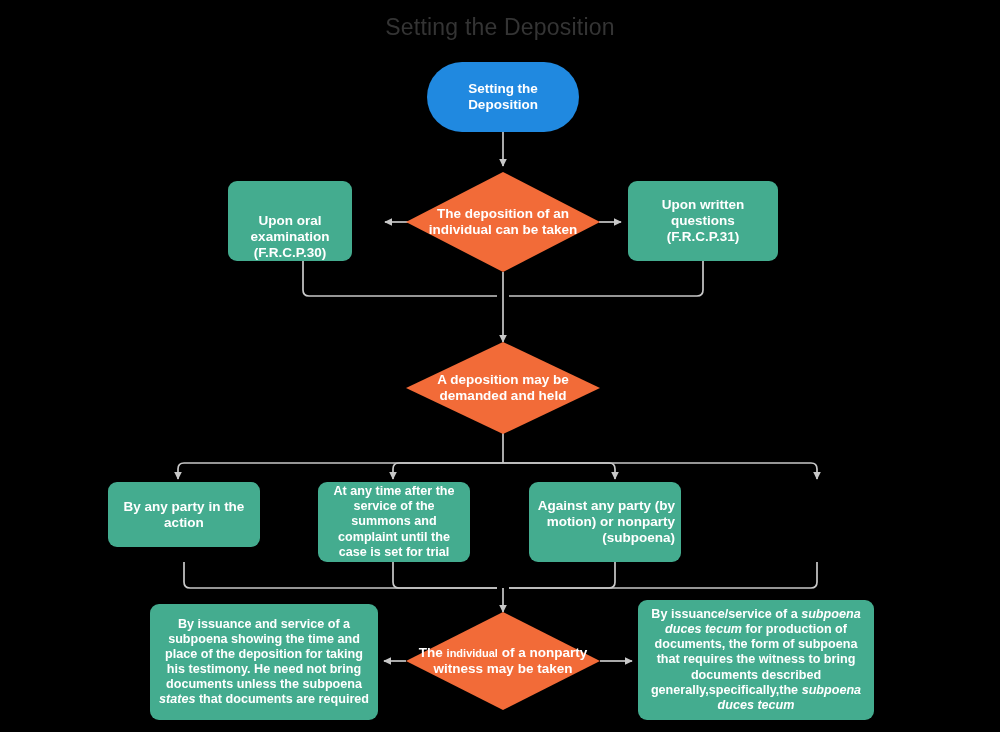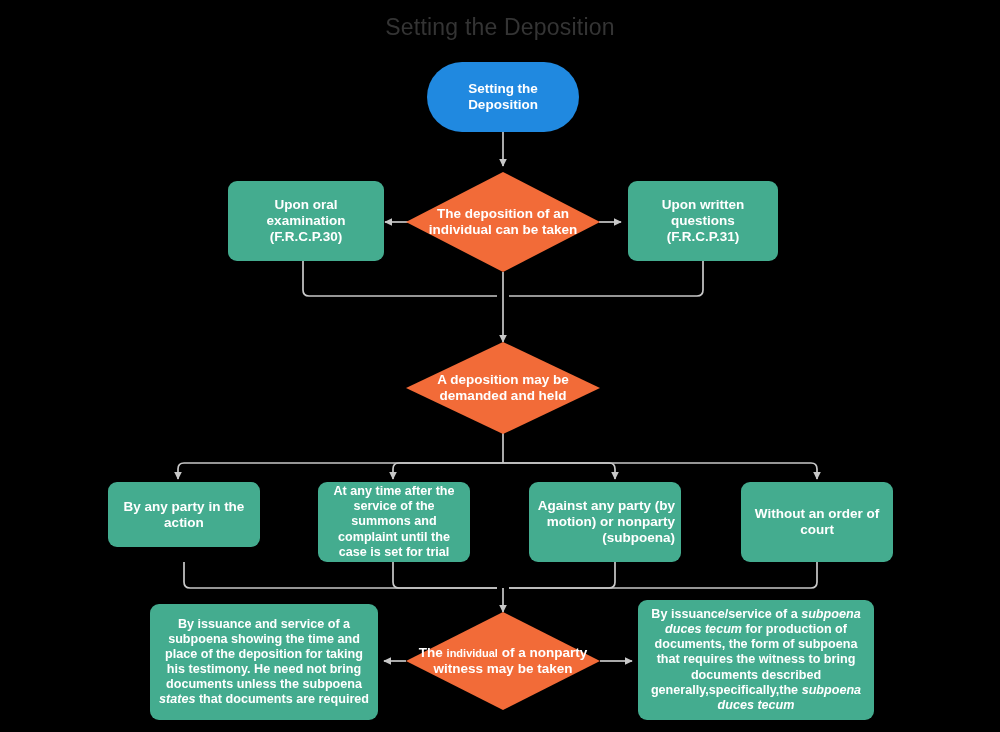--- a/index.html
+++ b/index.html
@@ -142,21 +142,21 @@
     <span class="label">Setting the Deposition</span>
   </div>
 
   <div class="decision-wrap" style="left:406px; top:172px; width:194px; height:100px;">
     <div class="decision-shape"></div>
     <div class="decision-text">
       <span class="label">The deposition of an individual can be taken</span>
     </div>
   </div>
 
-  <div class="node process" style="left:228px; top:181px; width:156px; height:80px;">
+  <div class="node process" style="left:228px; top:181px; width:124px; height:80px;align-items:flex-end;">
     <span class="label">Upon oral examination (F.R.C.P.30)</span>
   </div>
 
   <div class="node process" style="left:628px; top:181px; width:150px; height:80px;">
     <span class="label">Upon written questions (F.R.C.P.31)</span>
   </div>
 
   <div class="decision-wrap" style="left:406px; top:342px; width:194px; height:92px;">
     <div class="decision-shape"></div>
     <div class="decision-text">
@@ -169,23 +169,20 @@
   </div>
 
   <div class="node process dense" style="left:318px; top:482px; width:152px; height:80px;align-items:center;">
     <span class="label">At any time after the service of the summons and complaint until the case is set for trial</span>
   </div>
 
   <div class="node process" style="left:529px; top:482px; width:152px; height:80px;text-align:right;">
     <span class="label">Against any party (by motion) or nonparty (subpoena)</span>
   </div>
 
-  <div class="node process" style="left:741px; top:482px; width:152px; height:80px;">
-    <span class="label">Without an order of court</span>
-  </div>
 
   <div class="decision-wrap" style="left:406px; top:612px; width:194px; height:98px;">
     <div class="decision-shape"></div>
     <div class="decision-text">
       <span class="label"><span>The </span><span class="small-word">individual</span><span> of a nonparty witness may be taken</span></span>
     </div>
   </div>
 
   <div class="node process dense" style="left:150px; top:604px; width:228px; height:116px;">
     <span class="label"><span>By issuance and service of a subpoena showing the time and place of the deposition for taking his testimony.  He need not bring documents unless the subpoena </span><em>states</em><span> that documents are required</span></span>

